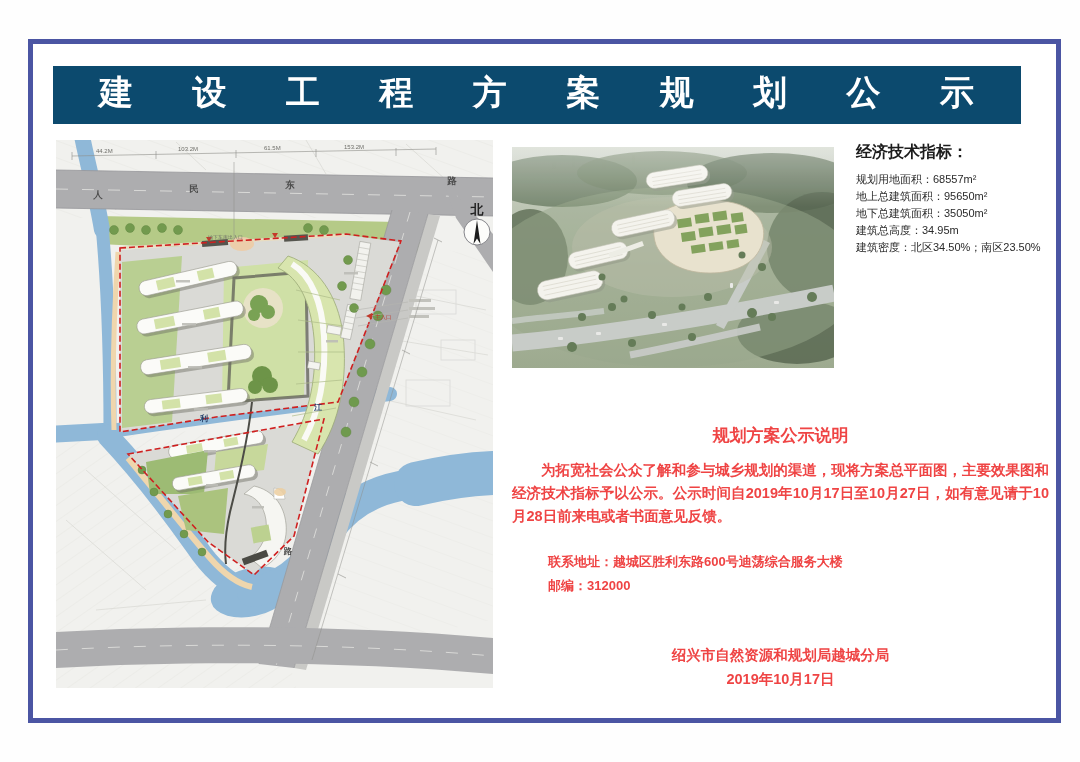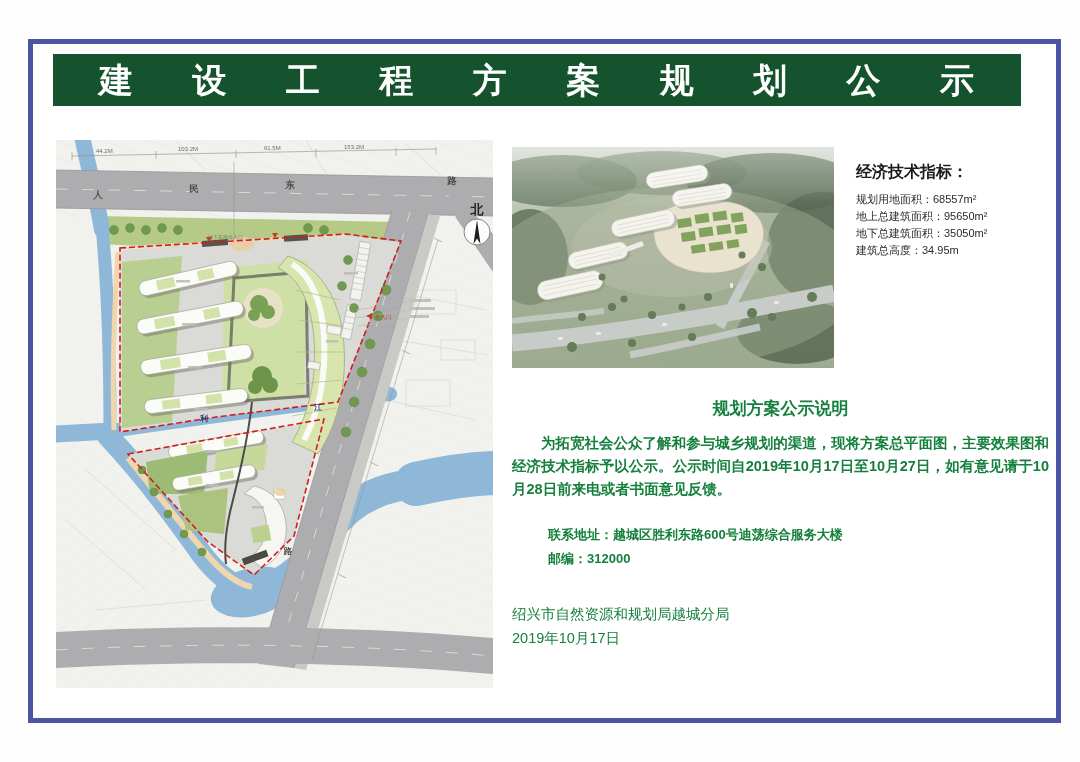--- a/index.html
+++ b/index.html
@@ -7,38 +7,38 @@
     width:1080px;height:762px;overflow:hidden;background:#fefefe;
     font-family:"Liberation Sans","DejaVu Sans",sans-serif;
     position:relative;
   }
   .page{position:absolute;inset:0;background:#fefefe;}
   .frame{
     position:absolute;left:28px;top:39px;width:1023px;height:674px;
     border:5px solid #4b55a3;background:#ffffff;box-sizing:content-box;
   }
   .banner{
-    position:absolute;left:53px;top:54px;width:968px;height:52px;
-    background:#14532d;
+    position:absolute;left:53px;top:66px;width:968px;height:58px;
+    background:#0c4a6e;
   }
   .banner-text{
     color:#ffffff;font-weight:bold;font-size:34px;line-height:52px;
     padding:0 46px;text-align:justify;text-align-last:justify;
     white-space:nowrap;letter-spacing:1px;
   }
   .siteplan{position:absolute;left:56px;top:140px;width:437px;height:548px;}
   .rendering{position:absolute;left:512px;top:147px;width:322px;height:221px;}
-  .indicators{position:absolute;left:856px;top:162px;width:202px;color:#1c1c1c;}
+  .indicators{position:absolute;left:856px;top:142px;width:202px;color:#1c1c1c;}
   .indicators .ind-title{font-size:16px;font-weight:bold;margin:0 0 8px 0;}
   .indicators .ind-item{font-size:11px;line-height:17px;font-weight:500;white-space:nowrap;color:#2a2a2a;}
-  .notice{position:absolute;left:512px;top:397px;width:537px;color:#15803d;}
+  .notice{position:absolute;left:512px;top:424px;width:537px;color:#ef4444;}
   .notice .notice-title{text-align:center;font-size:17px;font-weight:bold;margin:0 0 12px 0;}
   .notice p{font-size:14.5px;line-height:23px;margin:0;text-indent:2em;font-weight:600;text-align:justify;}
   .contact{margin:22px 0 0 36px;font-size:13px;line-height:23.5px;font-weight:600;}
-  .signature{margin-top:32px;text-align:left;font-size:14.5px;line-height:24px;font-weight:400;}
+  .signature{margin-top:46px;text-align:center;font-size:14.5px;line-height:24px;font-weight:700;}
   svg text{font-family:"Liberation Sans","DejaVu Sans",sans-serif;}
 </style>
 </head>
 <body>
 
 <div class="page">
 
   <div class="frame"></div>
 
   <div class="banner">
@@ -397,20 +397,21 @@
     <rect width="322" height="60" fill="url(#fade)"></rect>
     <rect width="322" height="221" fill="#ffffff" opacity="0.05"></rect>
   </svg>
 
   <div class="indicators">
     <div class="ind-title">经济技术指标：</div>
     <div class="ind-item">规划用地面积：68557m²</div>
     <div class="ind-item">地上总建筑面积：95650m²</div>
     <div class="ind-item">地下总建筑面积：35050m²</div>
     <div class="ind-item">建筑总高度：34.95m</div>
+    <div class="ind-item">建筑密度：北区34.50%；南区23.50%</div>
   </div>
 
   <div class="notice">
     <div class="notice-title">规划方案公示说明</div>
     <p>为拓宽社会公众了解和参与城乡规划的渠道，现将方案总平面图，主要效果图和经济技术指标予以公示。公示时间自2019年10月17日至10月27日，如有意见请于10月28日前来电或者书面意见反馈。</p>
     <div class="contact">
       <div>联系地址：越城区胜利东路600号迪荡综合服务大楼</div>
       <div>邮编：312000</div>
     </div>
     <div class="signature">

